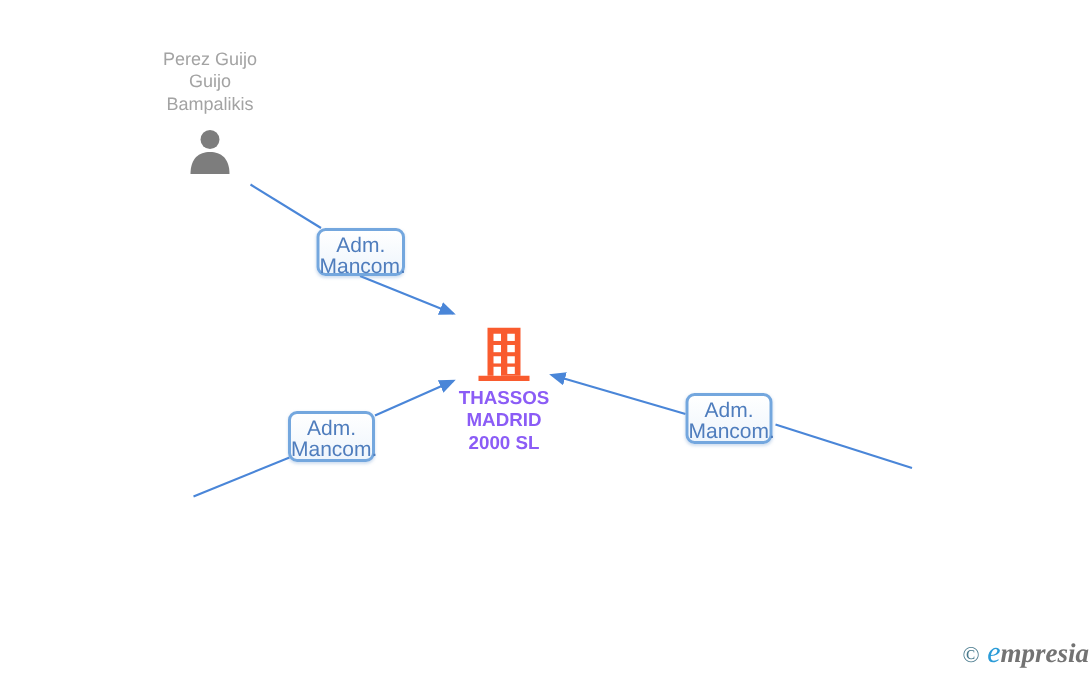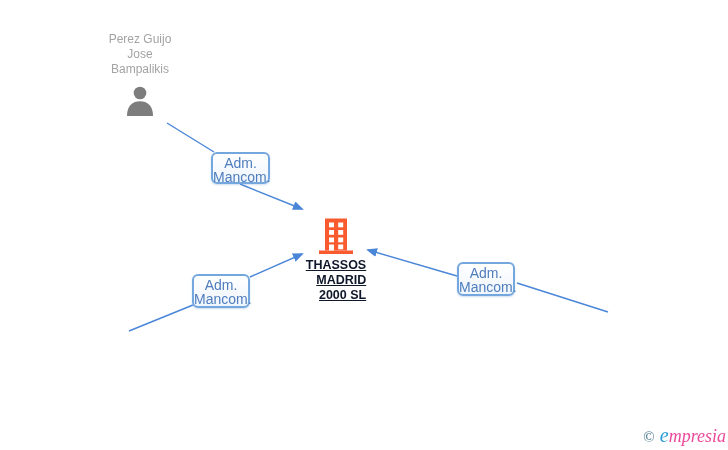--- a/index.html
+++ b/index.html
@@ -13,21 +13,21 @@
   .edges-layer{position:absolute;left:0;top:0;}
   .node{
     position:absolute;
     display:flex;flex-direction:column;align-items:center;
     cursor:pointer;
   }
   .person-name{
     color:#a3a3a3;font-size:12px;line-height:15px;text-align:center;white-space:nowrap;
   }
   .company-name{
-    color:#0f172a;font-size:12.5px;font-weight:bold;line-height:15px;text-align:right;white-space:nowrap;text-decoration:underline;
+    color:#8b5cf6;font-size:12.5px;font-weight:bold;line-height:15px;text-align:center;white-space:nowrap;
   }
   .icon-gap-below{margin-top:9px;}
   .text-gap-below{margin-top:6px;}
   .company-text-gap{margin-top:3px;}
   .edge-label{
     position:absolute;box-sizing:border-box;
     border:2px solid #74a7de;border-radius:6px;
     background:linear-gradient(180deg,#ffffff 0%,#eef5fc 100%);
     box-shadow:0 1px 2px rgba(120,160,210,0.35);
     text-align:center;font-size:14px;line-height:14px;color:#4f7dbd;
@@ -38,21 +38,21 @@
     display:flex;align-items:baseline;gap:5px;
     cursor:pointer;
   }
   .copyright-mark{
     color:#47798c;font-size:15px;font-family:"Liberation Serif",serif;
   }
   .brand{
     font-family:"Liberation Serif",serif;font-style:italic;font-size:18px;line-height:18px;
   }
   .brand-initial{color:#2b9cd8;font-size:20px;}
-  .brand-rest{color:#ec4899;}
+  .brand-rest{color:#737373;font-weight:bold;}
 </style>
 </head>
 <body>
 
 <div class="canvas">
 
   <svg class="edges-layer" width="728" height="450">
     <defs>
       <marker id="arr" viewBox="0 0 11 9" refX="9" refY="4.5" markerWidth="11" markerHeight="9" markerUnits="userSpaceOnUse" orient="auto">
         <path d="M0,0 L11,4.5 L0,9 Z" fill="#4a86d8"></path>
@@ -63,21 +63,21 @@
       <line x1="240" y1="184" x2="302" y2="209" marker-end="url(#arr)"></line>
       <line x1="129" y1="331" x2="193" y2="305"></line>
       <line x1="250" y1="277" x2="302" y2="254" marker-end="url(#arr)"></line>
       <line x1="608" y1="312" x2="517" y2="283"></line>
       <line x1="457" y1="276" x2="368" y2="250" marker-end="url(#arr)"></line>
     </g>
   </svg>
 
   <div class="node" style="left:75px;top:32px;width:130px;">
     <div class="person-name">Perez Guijo</div>
-    <div class="person-name">Jose</div>
+    <div class="person-name">Guijo</div>
     <div class="person-name">Bampalikis</div>
     <svg class="icon-gap-below" width="32" height="30" viewBox="0 0 32 30">
       <g fill="#7d7d7d">
         <circle cx="16" cy="7" r="6.3"></circle>
         <path d="M3,30 C3,19.5 8.6,15.3 16,15.3 C23.4,15.3 29,19.5 29,30 Z"></path>
       </g>
     </svg>
   </div>
 
 

